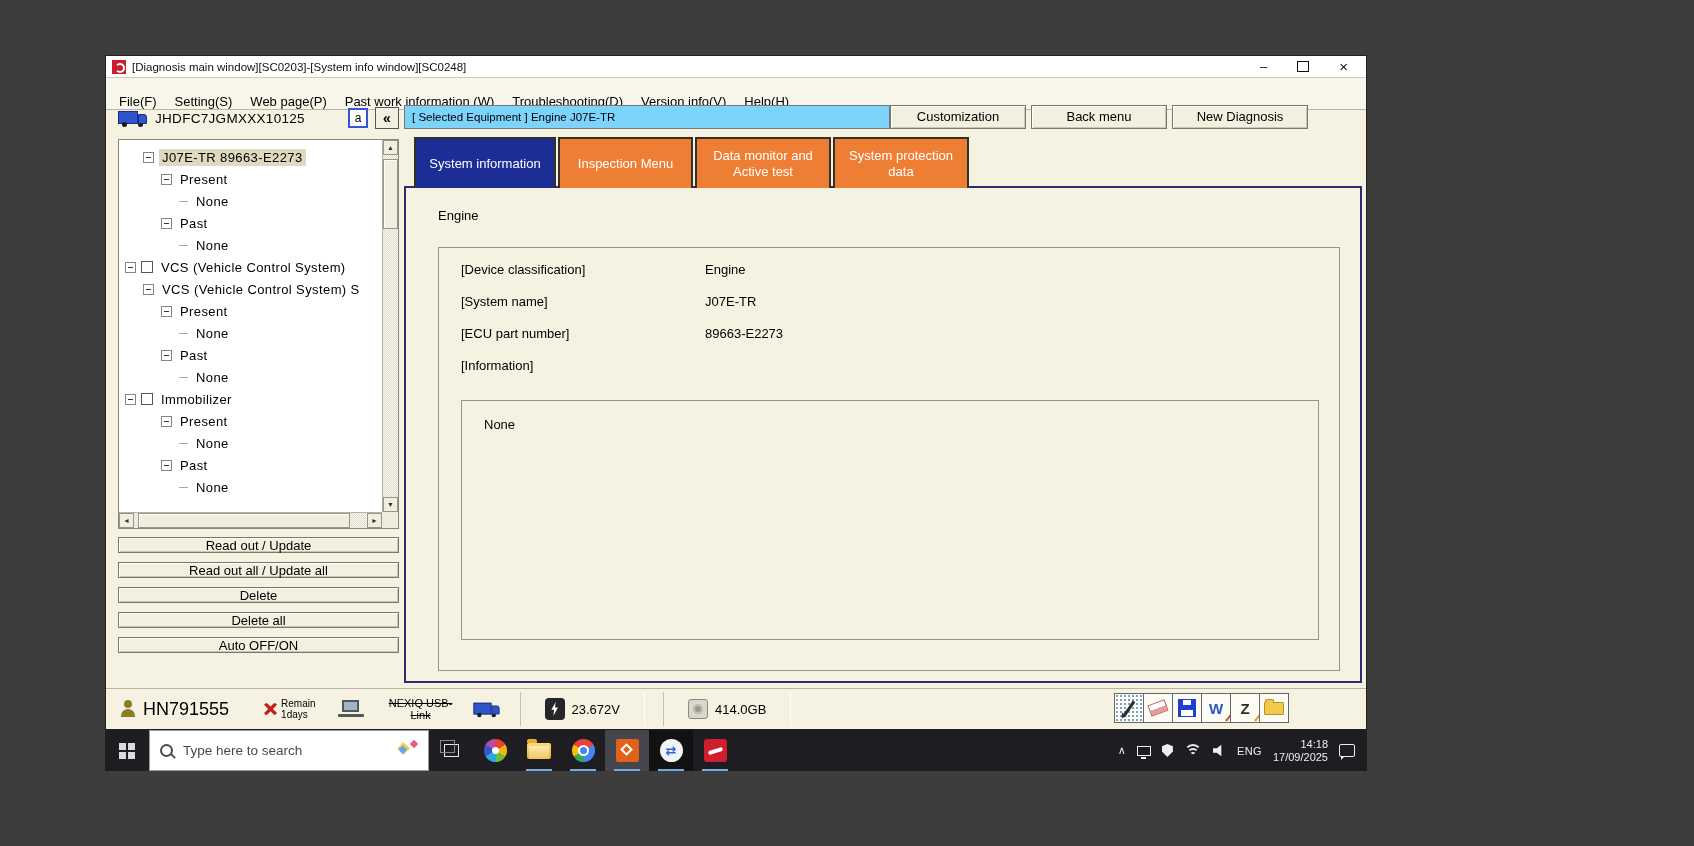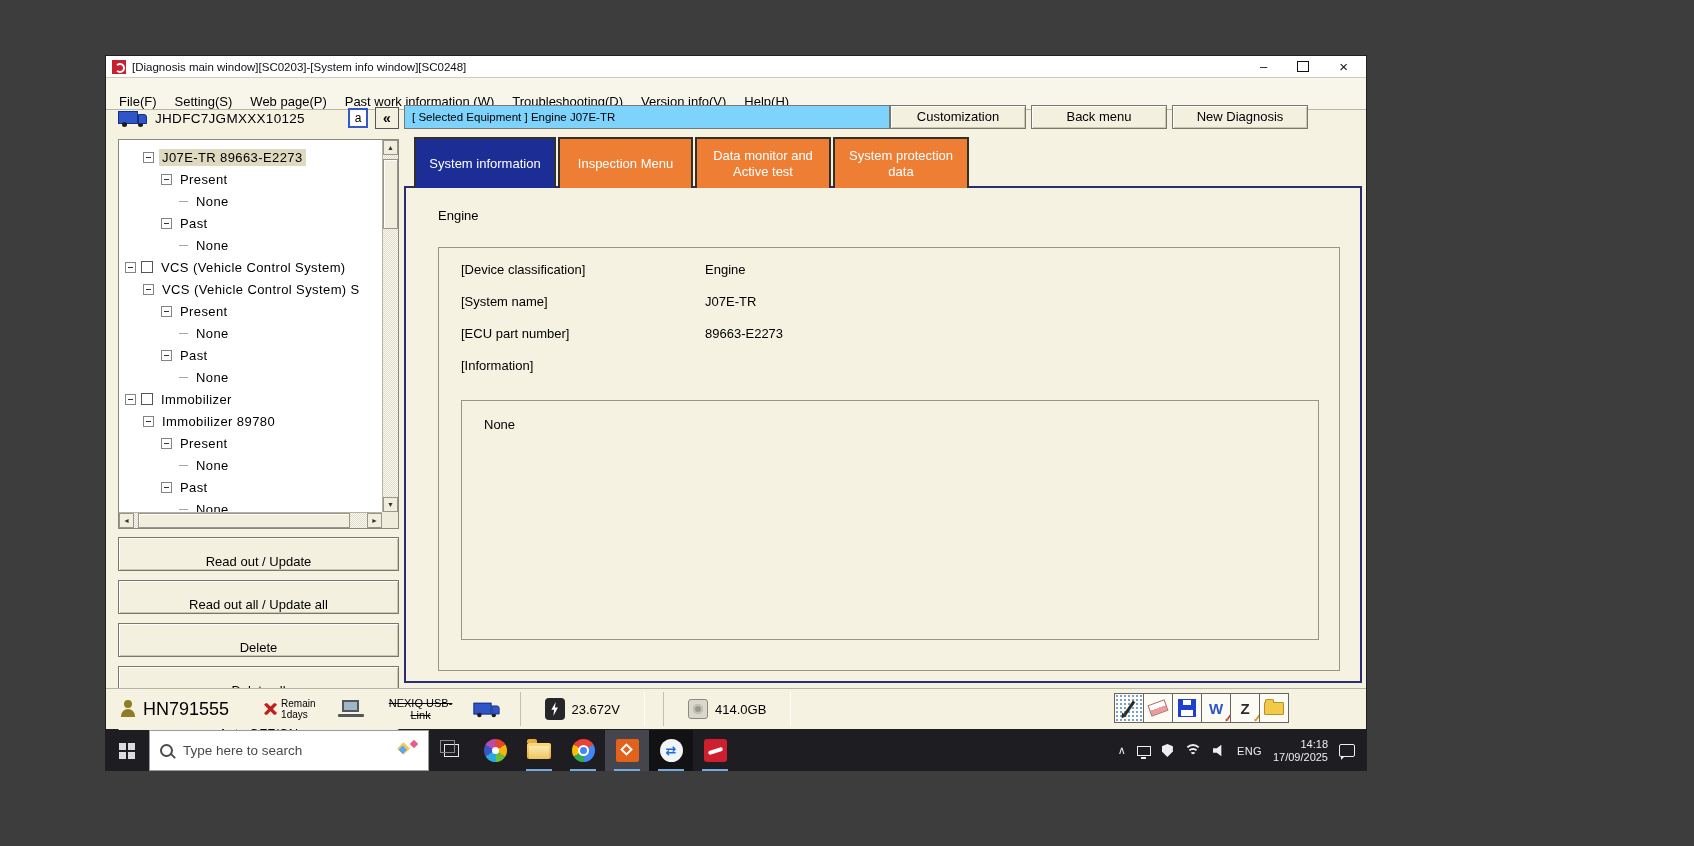--- a/index.html
+++ b/index.html
@@ -46,21 +46,21 @@
   .scroll-corner{position:absolute;right:0;bottom:0;width:16px;height:16px;background:#efecdc;}
   .sbtn{position:absolute;background:#f1eedd;border:1px solid #98958a;display:flex;align-items:center;justify-content:center;font-size:7px;color:#333;box-sizing:border-box;}
   .vscroll .up{left:0;right:0;top:0;height:15px;}
   .vscroll .down{left:0;right:0;bottom:0;height:15px;}
   .hscroll .left{top:0;bottom:0;left:0;width:15px;}
   .hscroll .right{top:0;bottom:0;right:0;width:15px;}
   .vthumb{position:absolute;left:0;right:0;top:19px;height:70px;background:#f1eedd;border:1px solid #98958a;box-shadow:inset 1px 1px 0 #fff;box-sizing:border-box;}
   .hthumb{position:absolute;top:0;bottom:0;left:19px;width:212px;background:#f1eedd;border:1px solid #98958a;box-shadow:inset 1px 1px 0 #fff;box-sizing:border-box;}
 
   .left-buttons{margin-top:8px;}
-  .panel-btn{display:block;width:281px;height:16px;margin-bottom:9px;background:#f3f0e0;border:1px solid #7a786c;box-shadow:inset 1px 1px 0 #fff,inset -1px -1px 0 #c9c6b4;font-size:13px;font-family:inherit;color:#000;box-sizing:border-box;padding:16px;}
+  .panel-btn{display:block;width:281px;height:16px;margin-bottom:9px;background:#f3f0e0;border:1px solid #7a786c;box-shadow:inset 1px 1px 0 #fff,inset -1px -1px 0 #c9c6b4;font-size:13px;font-family:inherit;color:#000;box-sizing:border-box;padding:0;}
 
   
   .right-panel{position:absolute;left:298px;right:4px;top:3px;bottom:5px;display:flex;flex-direction:column;}
   .equip-row{height:25px;display:flex;align-items:center;}
   .equip-box{width:536px;height:24px;background:#7dd3fc;border:1px solid #777;display:flex;align-items:center;padding-left:7px;font-size:11.5px;color:#000;box-sizing:border-box;}
   .equip-spacer{flex:1;}
   .hdr-buttons{display:flex;gap:5px;margin-right:54px;}
   .hdr-btn{width:136px;height:24px;background:#f3f0e0;border:1px solid #7a786c;box-shadow:inset 1px 1px 0 #fff,inset -1px -1px 0 #c9c6b4;font-size:13px;font-family:inherit;color:#000;box-sizing:border-box;padding:0;}
 
   .tabs{margin-top:8px;height:51px;display:flex;gap:2px;padding-left:10px;position:relative;z-index:2;margin-bottom:-2px;}
@@ -249,24 +249,20 @@
               </div>
               <div class="tree-row" style="padding-left: 60px;">
                 <span class="leaf-dash"></span>
                 <span class="tree-label">None</span>
               </div>
               <div class="tree-row" style="padding-left: 6px;">
                 <span class="expand-box"></span>
                 <span class="tree-check"></span>
                 <span class="tree-label">Immobilizer</span>
               </div>
-              <div class="tree-row" style="padding-left: 24px;">
-                <span class="expand-box"></span>
-                <span class="tree-label">Immobilizer 89780</span>
-              </div>
               <div class="tree-row" style="padding-left: 42px;">
                 <span class="expand-box"></span>
                 <span class="tree-label">Present</span>
               </div>
               <div class="tree-row" style="padding-left: 60px;">
                 <span class="leaf-dash"></span>
                 <span class="tree-label">None</span>
               </div>
               <div class="tree-row" style="padding-left: 42px;">
                 <span class="expand-box"></span>

